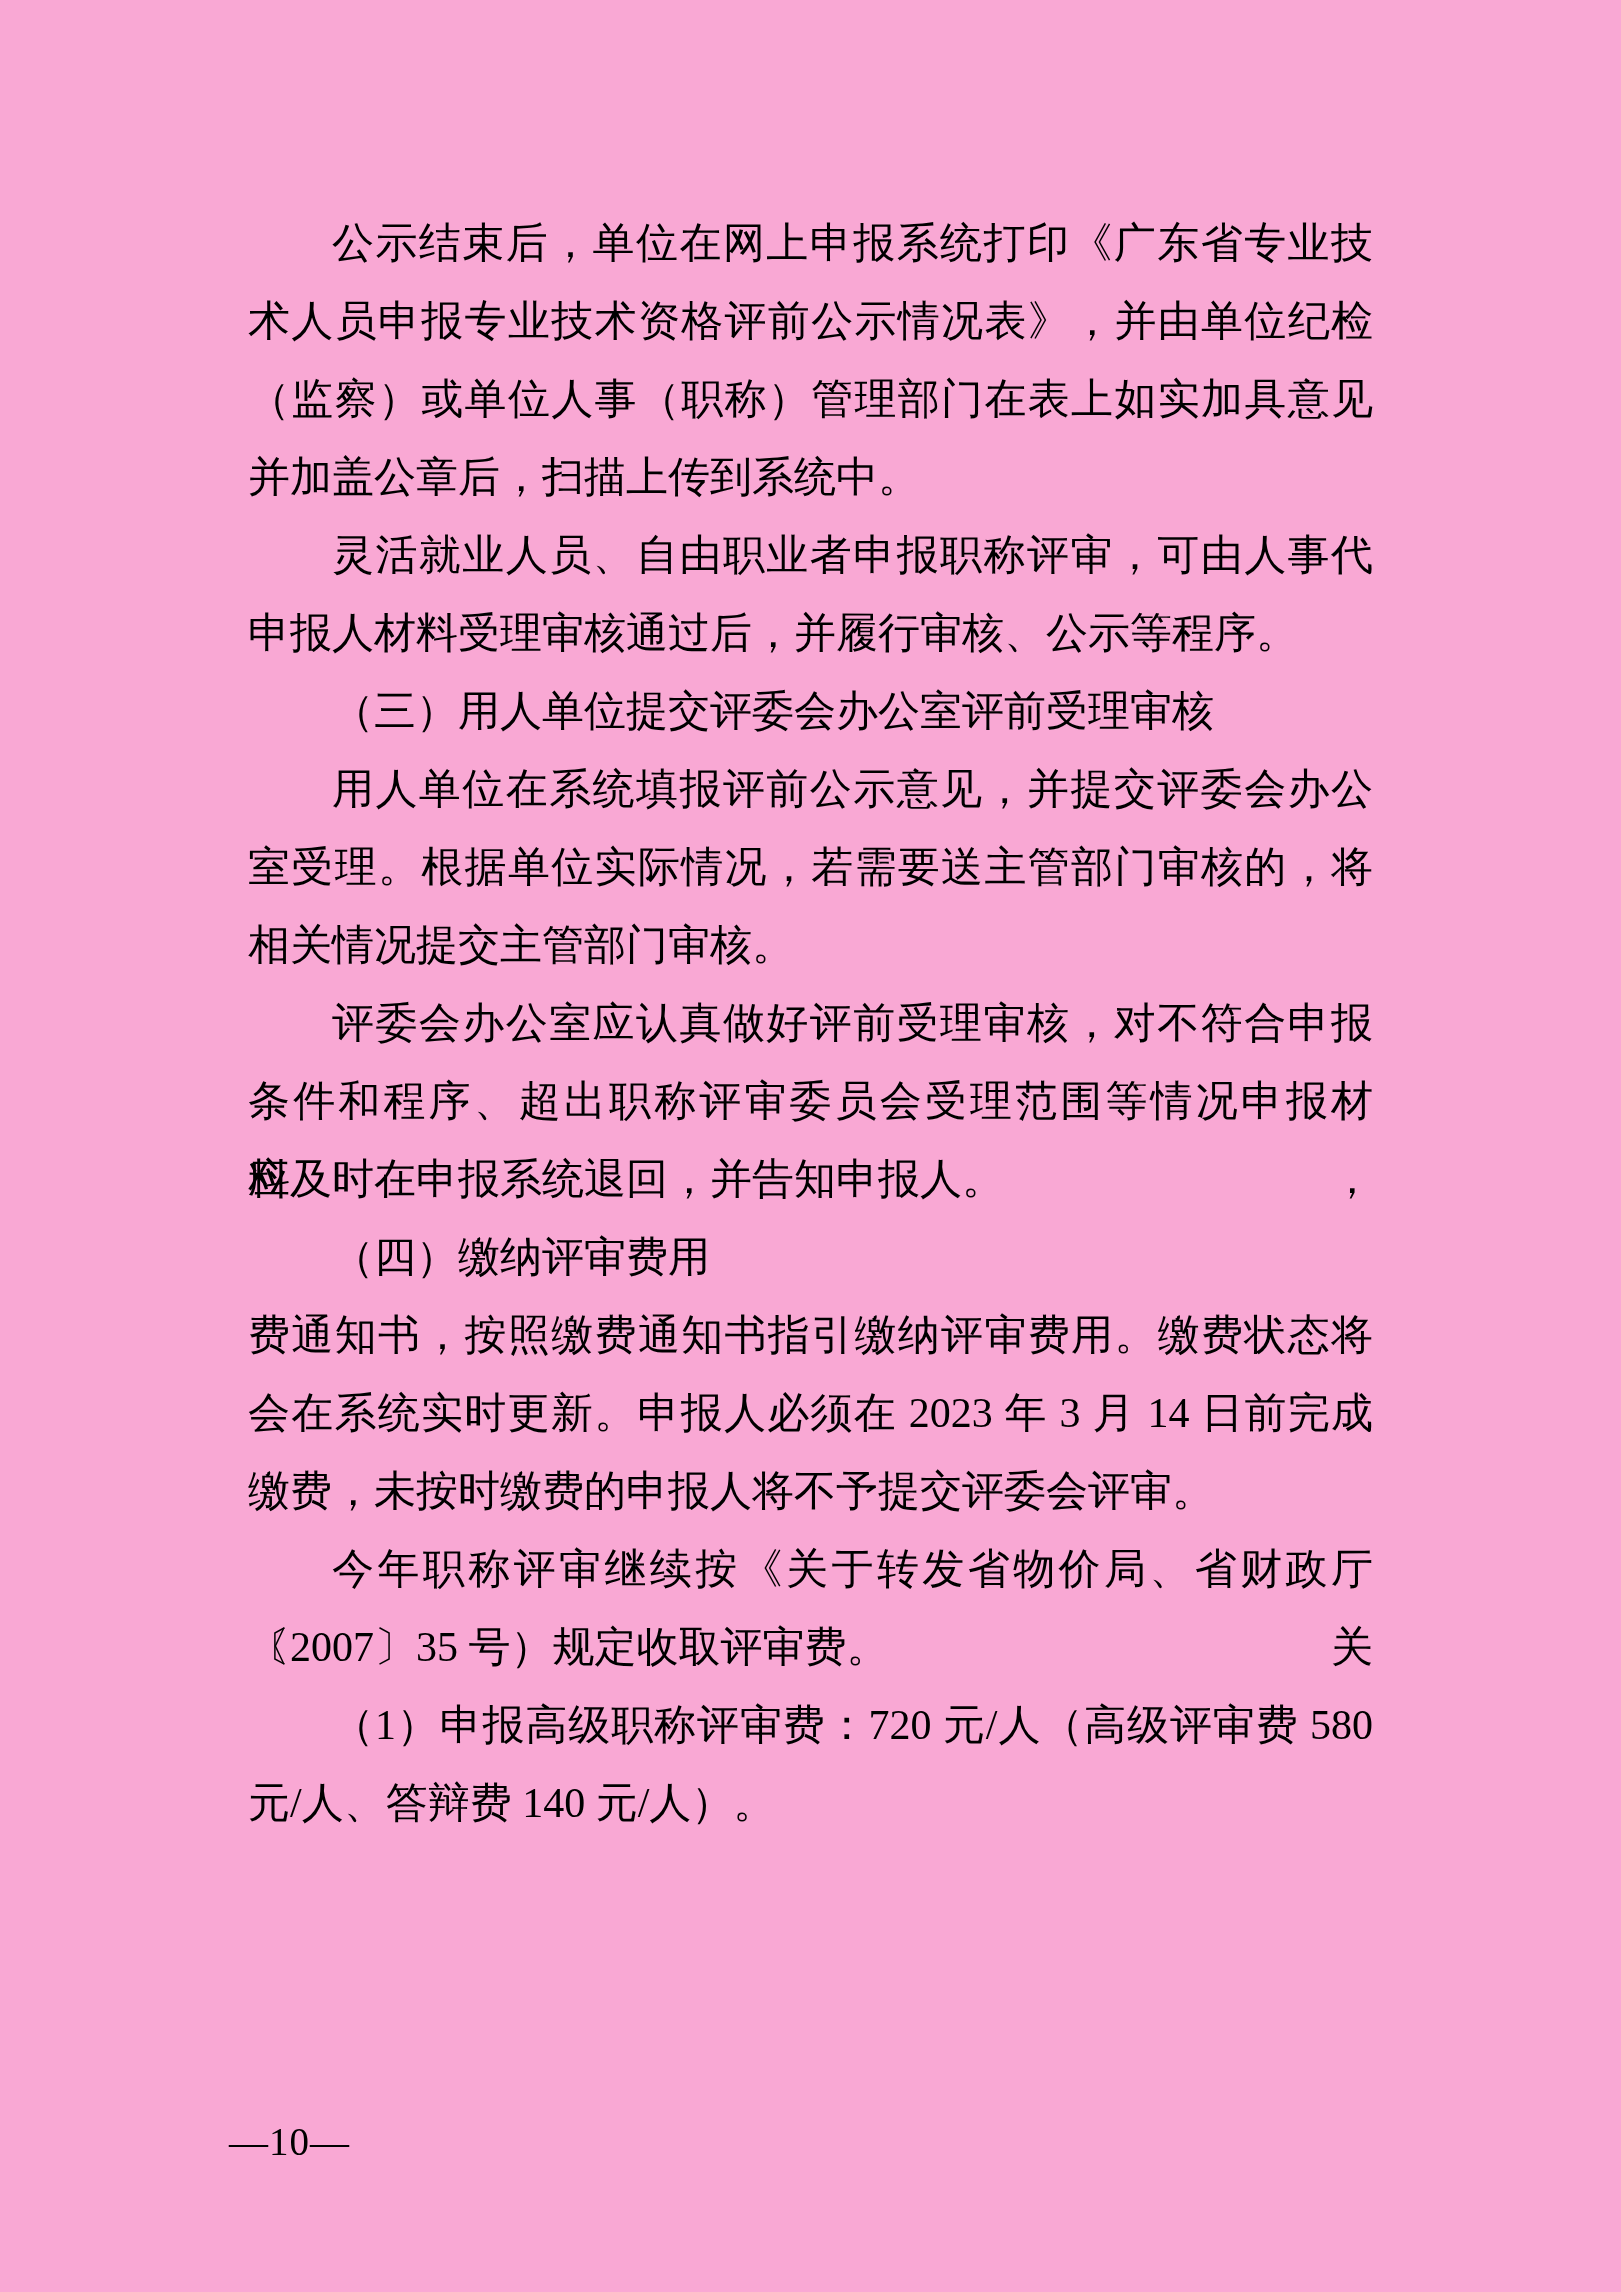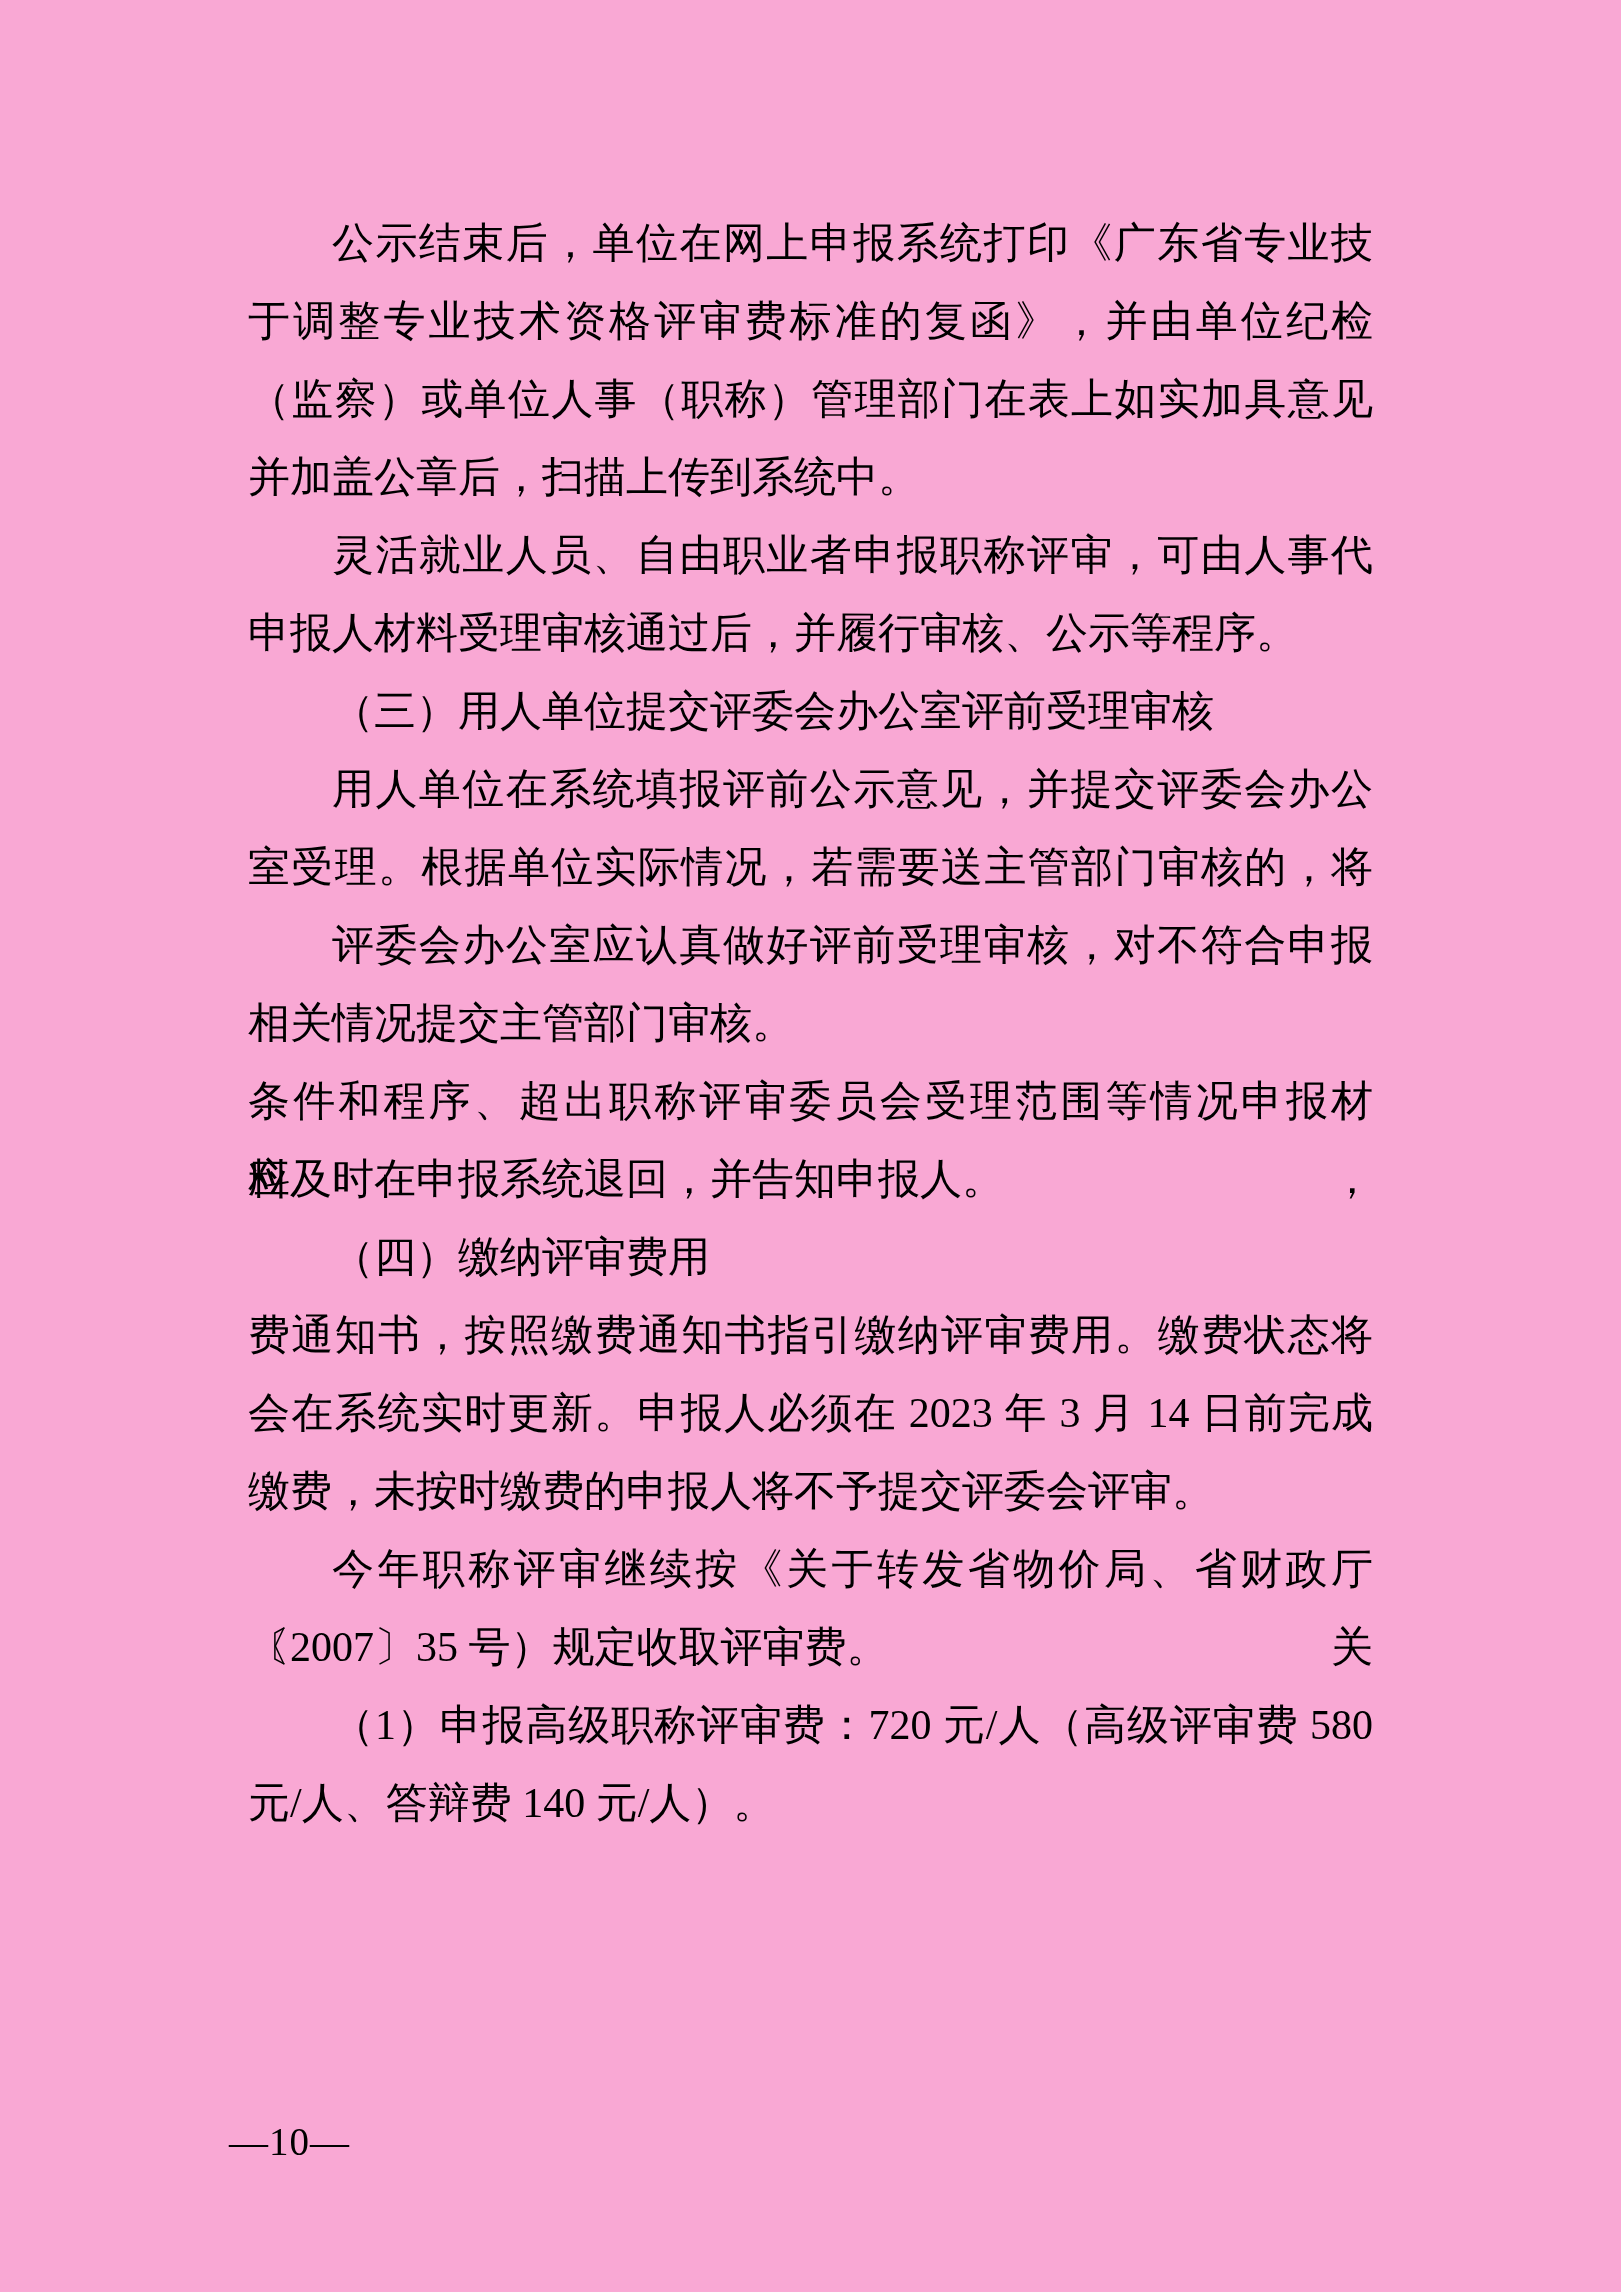--- a/index.html
+++ b/index.html
@@ -54,30 +54,30 @@
     color: #000000;
     letter-spacing: 1px;
   }
 </style>
 </head>
 <body>
 
 <div class="page">
   <main class="text-column">
       <div class="line indent just">公示结束后，单位在网上申报系统打印《广东省专业技</div>
-      <div class="line just">于调整专业技术资格评审费标准的复函》，并由单位纪检</div>
+      <div class="line just">术人员申报专业技术资格评前公示情况表》，并由单位纪检</div>
       <div class="line just">（监察）或单位人事（职称）管理部门在表上如实加具意见</div>
       <div class="line">并加盖公章后，扫描上传到系统中。</div>
       <div class="line indent just">灵活就业人员、自由职业者申报职称评审，可由人事代</div>
       <div class="line">申报人材料受理审核通过后，并履行审核、公示等程序。</div>
       <div class="line indent">（三）用人单位提交评委会办公室评前受理审核</div>
       <div class="line indent just">用人单位在系统填报评前公示意见，并提交评委会办公</div>
       <div class="line just">室受理。根据单位实际情况，若需要送主管部门审核的，将</div>
+      <div class="line">相关情况提交主管部门审核。</div>
       <div class="line indent just">评委会办公室应认真做好评前受理审核，对不符合申报</div>
-      <div class="line">相关情况提交主管部门审核。</div>
       <div class="line just">条件和程序、超出职称评审委员会受理范围等情况申报材料，</div>
       <div class="line">应及时在申报系统退回，并告知申报人。</div>
       <div class="line indent">（四）缴纳评审费用</div>
       <div class="line just">费通知书，按照缴费通知书指引缴纳评审费用。缴费状态将</div>
       <div class="line just">会在系统实时更新。申报人必须在 2023 年 3 月 14 日前完成</div>
       <div class="line">缴费，未按时缴费的申报人将不予提交评委会评审。</div>
       <div class="line indent just">今年职称评审继续按《关于转发省物价局、省财政厅〈关</div>
       <div class="line">〔2007〕35 号）规定收取评审费。</div>
       <div class="line indent just">（1）申报高级职称评审费：720 元/人（高级评审费 580</div>
       <div class="line">元/人、答辩费 140 元/人）。</div>

